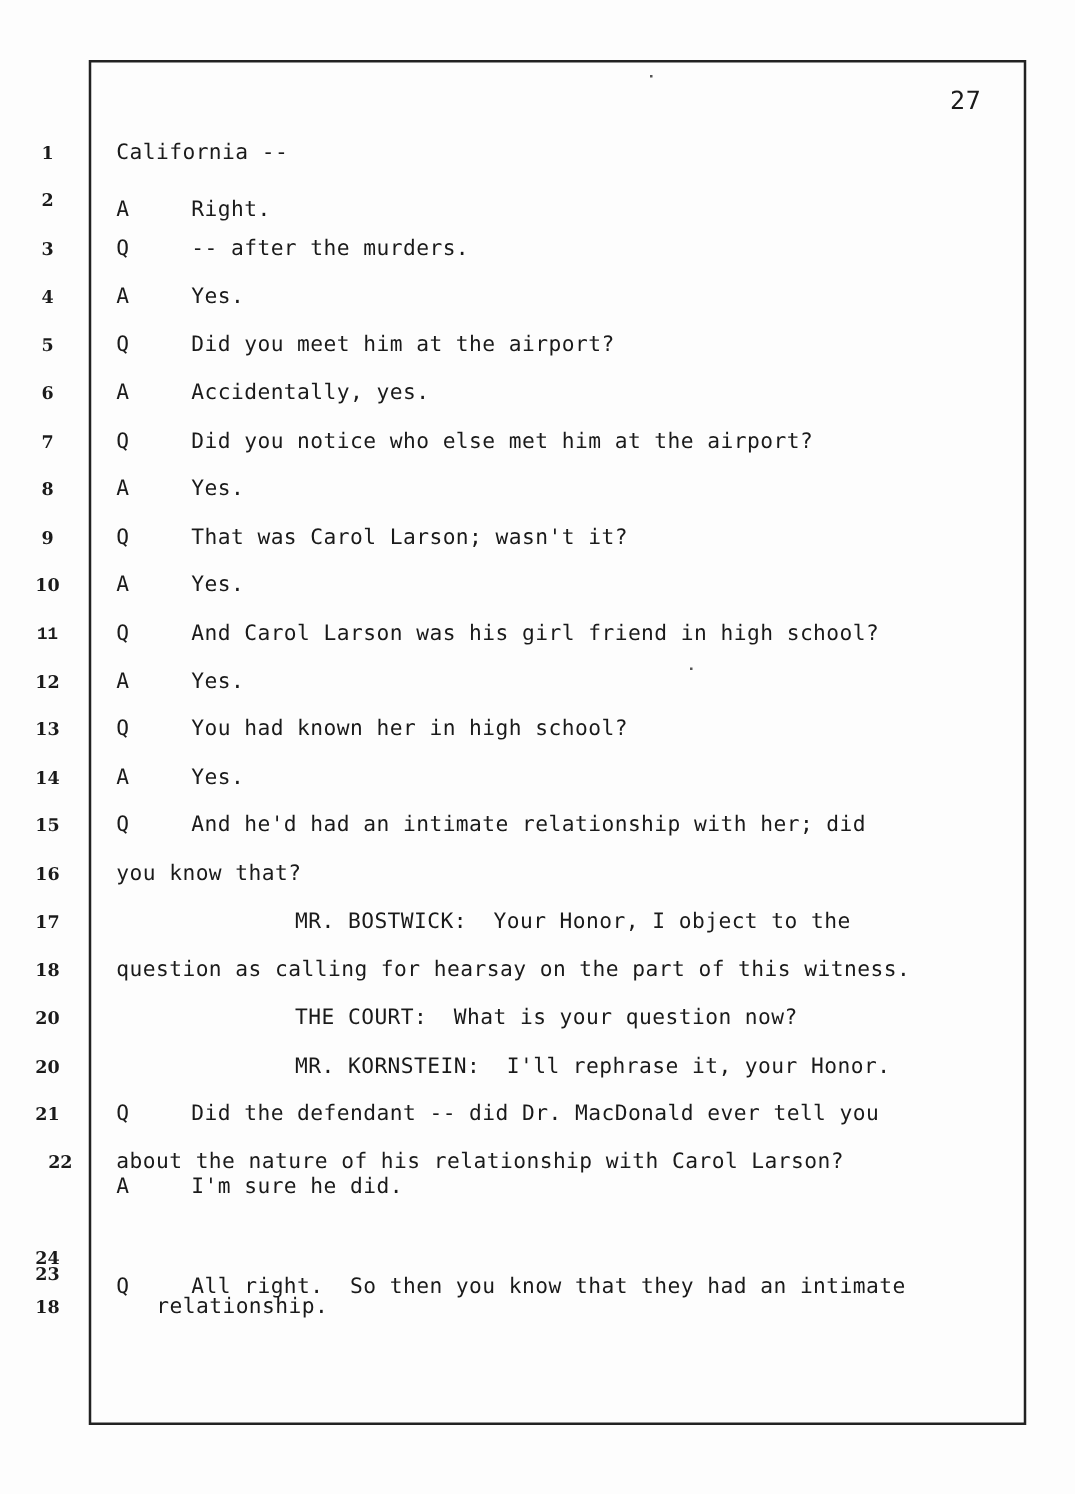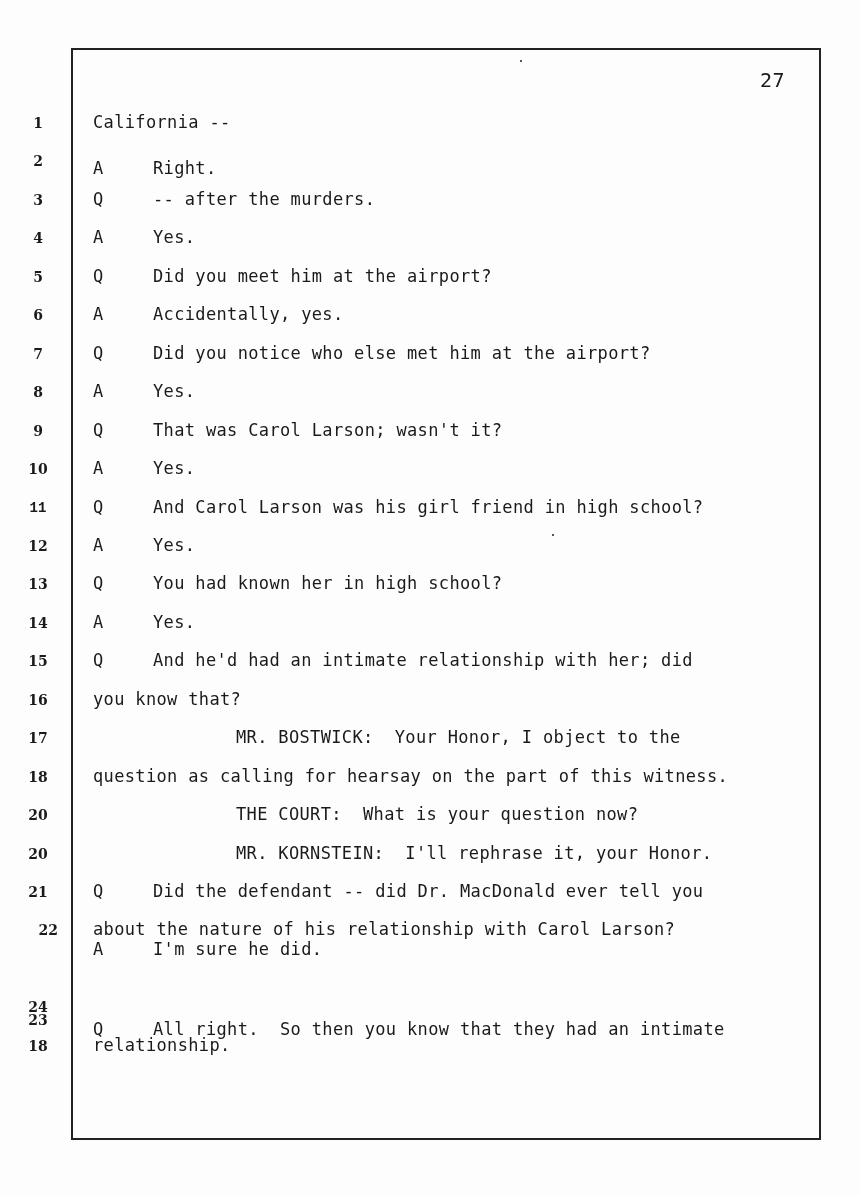--- a/index.html
+++ b/index.html
@@ -112,14 +112,14 @@
     <div class="line" style="top: 842.55px;"><span style="padding-left: 143px;">MR. KORNSTEIN:  I'll rephrase it, your Honor.</span></div>
     <div class="line-num" style="top: 884px;">21</div>
     <div class="line" style="top: 881px;"><span class="spk">Q</span><span>Did the defendant -- did Dr. MacDonald ever tell you</span></div>
     <div class="line-num" style="top: 922.45px; text-align: right;">22</div>
     <div class="line" style="top: 919.45px;"><span>about the nature of his relationship with Carol Larson?</span></div>
     <div class="line-num" style="top: 968px; margin-top: 44px;">23</div>
     <div class="line" style="top: 903px; margin-top: 36px;"><span class="spk">A</span><span>I'm sure he did.</span></div>
     <div class="line-num" style="top: 999.35px;">24</div>
     <div class="line" style="top: 1019px;"><span class="spk">Q</span><span>All right.  So then you know that they had an intimate</span></div>
     <div class="line-num" style="top: 1037.8px;">18</div>
-    <div class="line" style="top: 1034.8px;"><span>relationship.</span></div>
+    <div class="line" style="top: 1034.8px; margin-left: 32px;"><span>relationship.</span></div>
   </div>
 
 </body></html>

